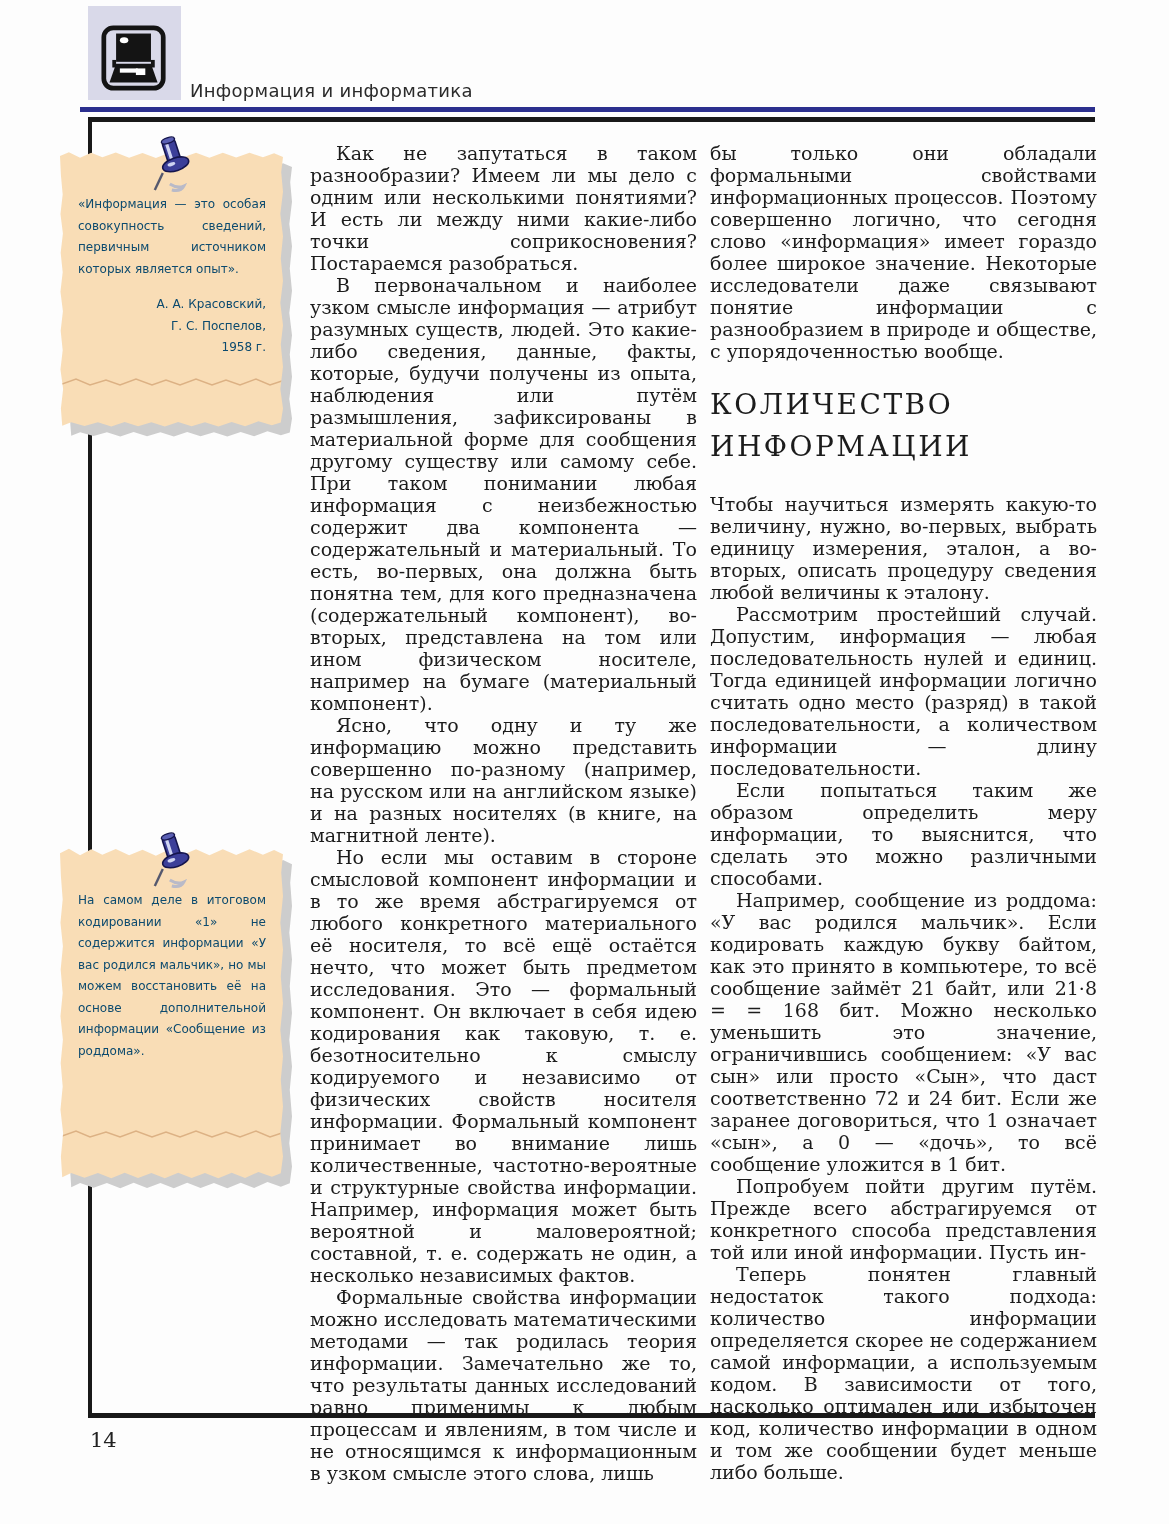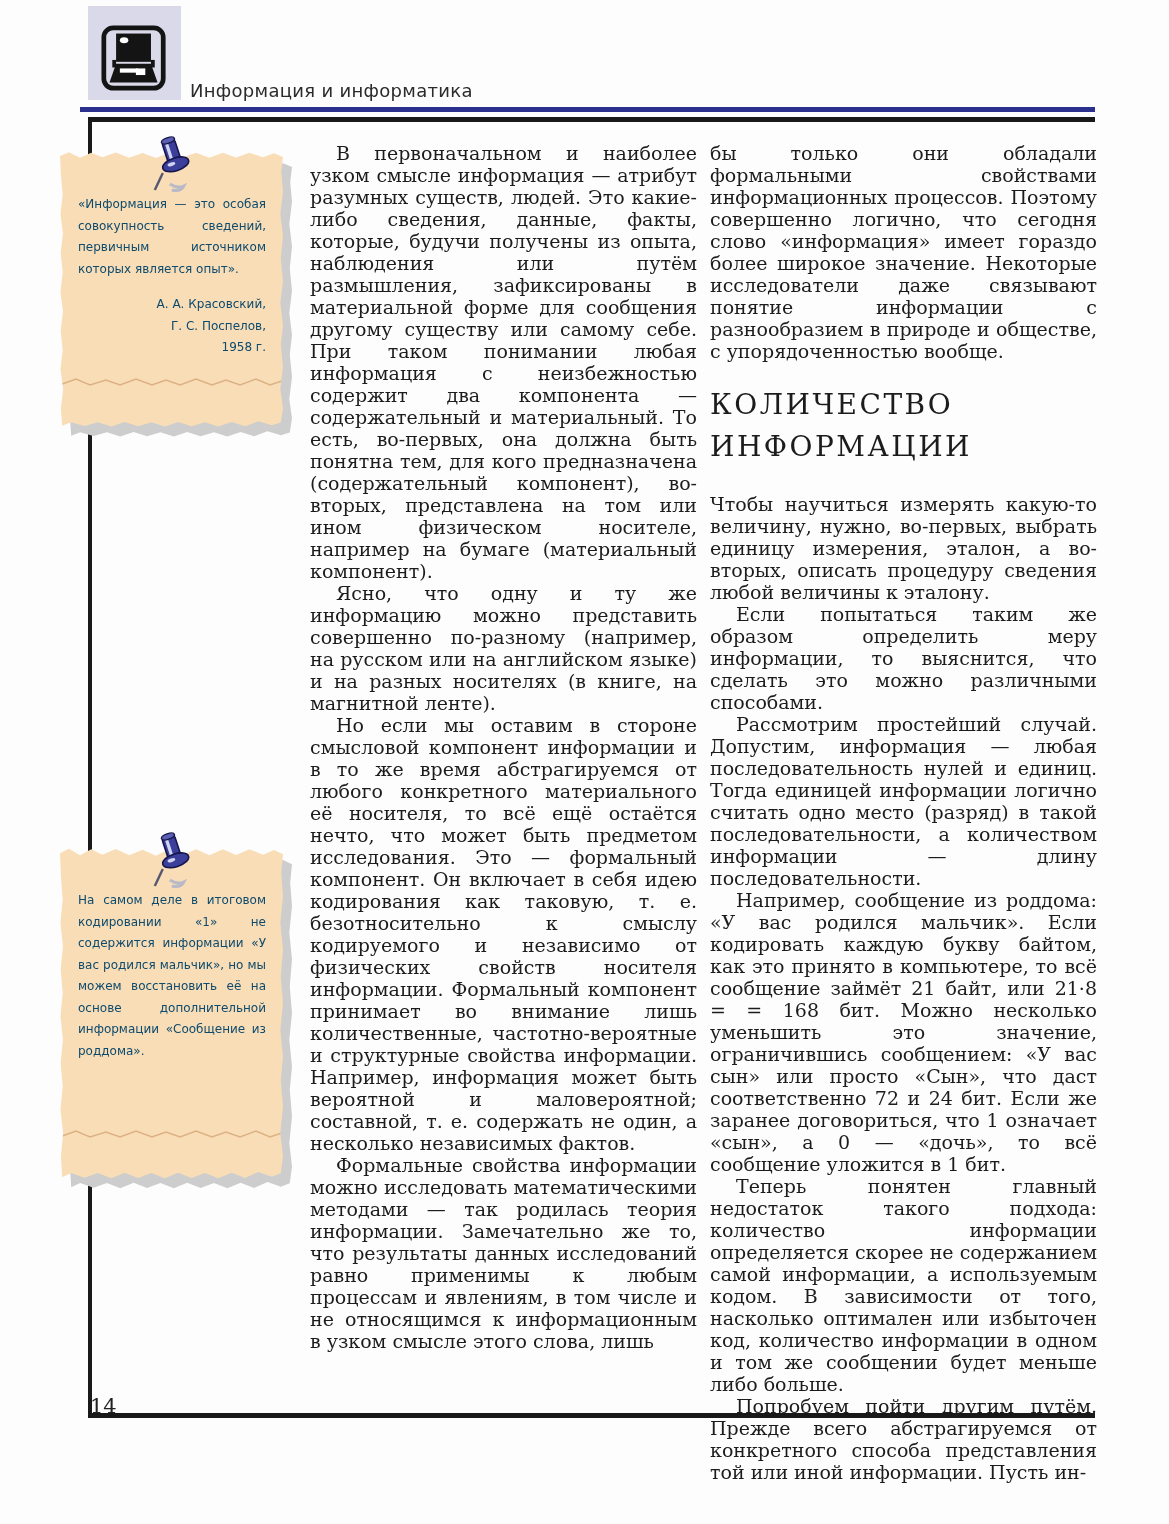--- a/index.html
+++ b/index.html
@@ -8,21 +8,21 @@
 
   
   .icon-box{position:absolute;left:88px;top:6px;width:93px;height:94px;background:#d9d9e9;}
   .icon-box svg{position:absolute;left:13px;top:19px;}
   .header-title{position:absolute;left:190px;top:80px;font-family:"DejaVu Sans", sans-serif;
         font-size:18px;letter-spacing:.3px;color:#2b2b2b;}
   .rule-blue{position:absolute;left:80px;top:107px;width:1015px;height:5px;background:#2b2f8e;}
   .rule-black-top{position:absolute;left:88px;top:117px;width:1007px;height:5px;background:#191919;}
   .frame-left{position:absolute;left:88px;top:117px;width:4px;height:1301px;background:#191919;}
   .frame-bottom{position:absolute;left:88px;top:1413px;width:1007px;height:5px;background:#191919;}
-  .page-number{position:absolute;left:90px;top:1394px;font-size:21px;color:#222;}
+  .page-number{position:absolute;left:90px;top:1428px;font-size:21px;color:#222;}
 
   
   .col{position:absolute;top:142px;width:387px;font-size:19px;line-height:22px;
        text-align:justify;hyphens:auto;-webkit-hyphens:auto;}
   .col-left{left:310px;}
   .col-right{left:710px;}
   .col p{margin:0;}
   .col p.indent{text-indent:26px;}
   .section-heading{font-size:28px;line-height:42px;letter-spacing:2.5px;font-weight:400;
        margin:22px 0 25px 0;text-align:left;color:#1c1c1c;}
@@ -113,33 +113,34 @@
         <rect x="18" y="4" width="13" height="23" rx="3" fill="#3c3f99" stroke="#15154d" stroke-width="1.6"></rect>
         <rect x="20.6" y="6" width="3.2" height="19" rx="1.6" fill="#cfd4f2"></rect>
         <ellipse cx="24.5" cy="4" rx="6.8" ry="2.8" fill="#5a5fb4" stroke="#15154d" stroke-width="1.4"></ellipse>
         <ellipse cx="24.5" cy="29" rx="13.5" ry="6.4" fill="#3c3f99" stroke="#15154d" stroke-width="1.6"></ellipse>
         <ellipse cx="20.5" cy="27.6" rx="4" ry="1.8" fill="#cfd4f2"></ellipse>
       </g>
     </svg>
   </div>
 
   <div class="col col-left">
+    <p class="indent">Как не запутаться в таком разнообразии? Имеем ли мы дело с одним или несколькими понятиями? И есть ли между ними какие-либо точки соприкосновения? Постараемся разобраться.</p>
     <p class="indent">В первоначальном и наиболее узком смысле информация — атрибут разумных существ, людей. Это какие-либо сведения, данные, факты, которые, будучи получены из опыта, наблюдения или путём размышления, зафиксированы в материальной форме для сообщения другому существу или самому себе. При таком понимании любая информация с неизбежностью содержит два компонента — содержательный и материальный. То есть, во-первых, она должна быть понятна тем, для кого предназначена (содержательный компонент), во-вторых, представлена на том или ином физическом носителе, например на бумаге (материальный компонент).</p>
     <p class="indent">Ясно, что одну и ту же информацию можно представить совершенно по-разному (например, на русском или на английском языке) и на разных носителях (в книге, на магнитной ленте).</p>
     <p class="indent">Но если мы оставим в стороне смысловой компонент информации и в то же время абстрагируемся от любого конкретного материального её носителя, то всё ещё остаётся нечто, что может быть предметом исследования. Это — формальный компонент. Он включает в себя идею кодирования как таковую, т. е. безотносительно к смыслу кодируемого и независимо от физических свойств носителя информации. Формальный компонент принимает во внимание лишь количественные, частотно-вероятные и структурные свойства информации. Например, информация может быть вероятной и маловероятной; составной, т. е. содержать не один, а несколько независимых фактов.</p>
     <p class="indent">Формальные свойства информации можно исследовать математическими методами — так родилась теория информации. Замечательно же то, что результаты данных исследований равно применимы к любым процессам и явлениям, в том числе и не относящимся к информационным в узком смысле этого слова, лишь</p>
   </div>
 
   <div class="col col-right">
     <p>бы только они обладали формальными свойствами информационных процессов. Поэтому совершенно логично, что сегодня слово «информация» имеет гораздо более широкое значение. Некоторые исследователи даже связывают понятие информации с разнообразием в природе и обществе, с упорядоченностью вообще.</p>
     <div class="section-heading">
       <div>КОЛИЧЕСТВО</div>
       <div>ИНФОРМАЦИИ</div>
     </div>
     <p>Чтобы научиться измерять какую-то величину, нужно, во-первых, выбрать единицу измерения, эталон, а во-вторых, описать процедуру сведения любой величины к эталону.</p>
+    <p class="indent">Рассмотрим простейший случай. Допустим, информация — любая последовательность нулей и единиц. Тогда единицей информации логично считать одно место (разряд) в такой последовательности, а количеством информации — длину последовательности.</p>
     <p class="indent">Если попытаться таким же образом определить меру информации, то выяснится, что сделать это можно различными способами.</p>
-    <p class="indent">Рассмотрим простейший случай. Допустим, информация — любая последовательность нулей и единиц. Тогда единицей информации логично считать одно место (разряд) в такой последовательности, а количеством информации — длину последовательности.</p>
     <p class="indent">Например, сообщение из роддома: «У вас родился мальчик». Если кодировать каждую букву байтом, как это принято в компьютере, то всё сообщение займёт 21 байт, или 21·8 = = 168 бит. Можно несколько уменьшить это значение, ограничившись сообщением: «У вас сын» или просто «Сын», что даст соответственно 72 и 24 бит. Если же заранее договориться, что 1 означает «сын», а 0 — «дочь», то всё сообщение уложится в 1 бит.</p>
+    <p class="indent">Попробуем пойти другим путём. Прежде всего абстрагируемся от конкретного способа представления той или иной информации. Пусть ин-</p>
     <p class="indent">Теперь понятен главный недостаток такого подхода: количество информации определяется скорее не содержанием самой информации, а используемым кодом. В зависимости от того, насколько оптимален или избыточен код, количество информации в одном и том же сообщении будет меньше либо больше.</p>
-    <p class="indent">Попробуем пойти другим путём. Прежде всего абстрагируемся от конкретного способа представления той или иной информации. Пусть ин-</p>
   </div>
 
 </div>
 
 </body></html>

